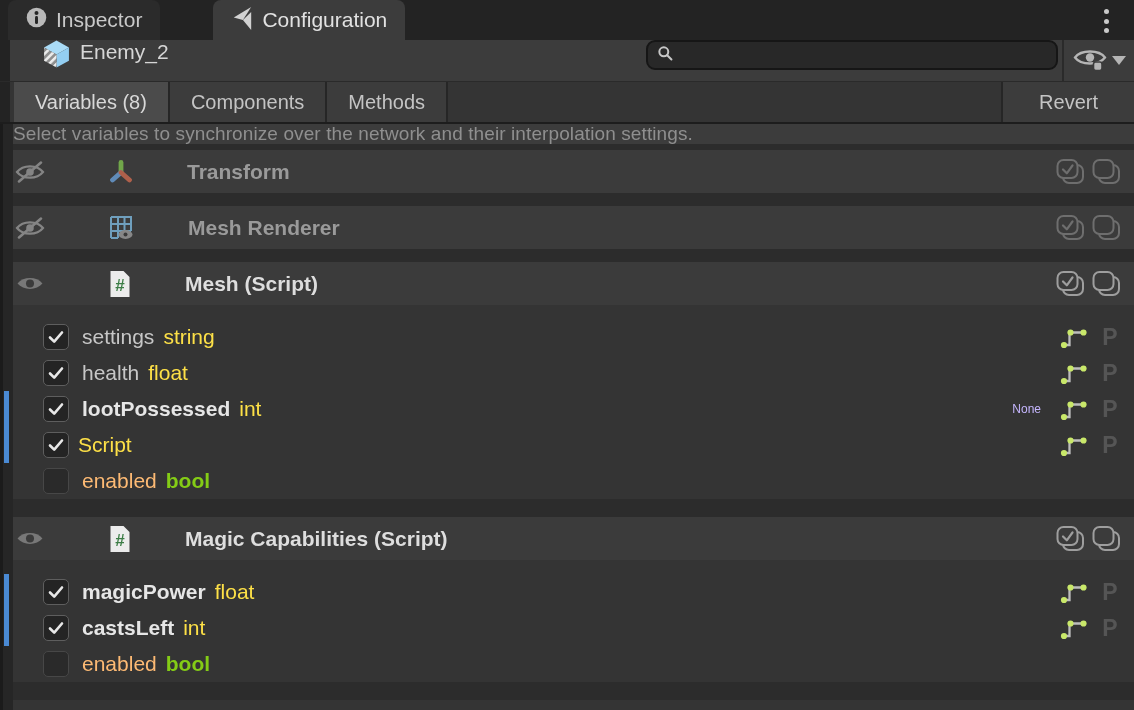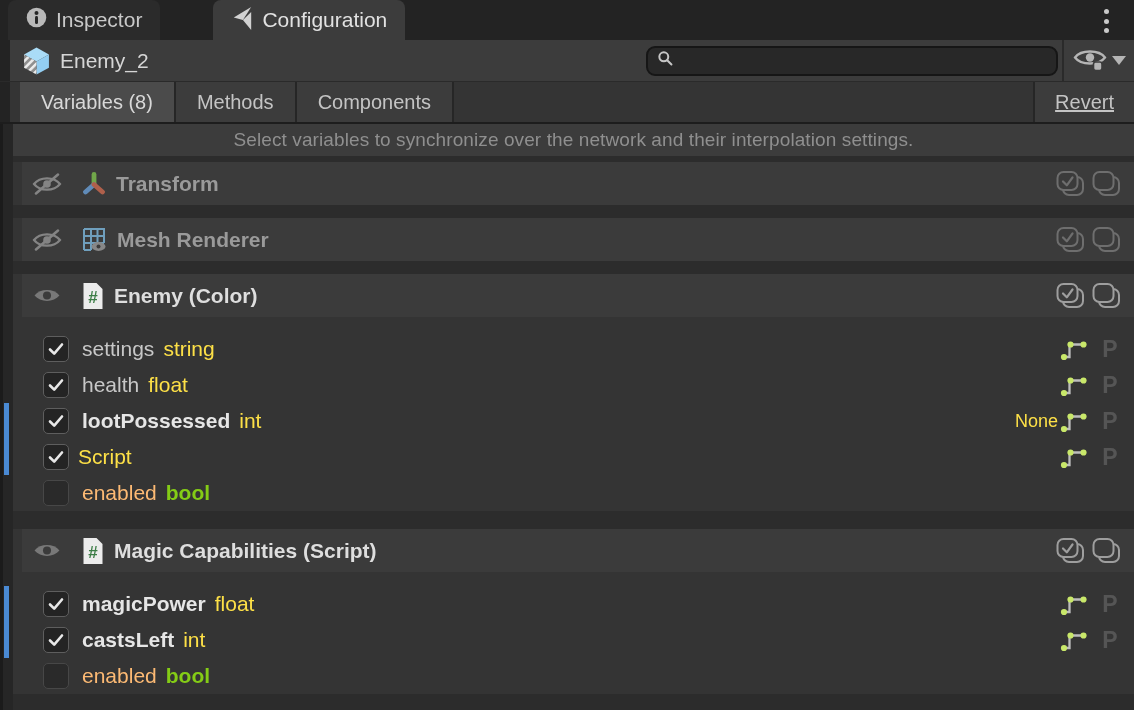--- a/index.html
+++ b/index.html
@@ -12,73 +12,73 @@
   .wtab { height:40px; display:flex; align-items:center; gap:9px; padding:0 18px;
           border-radius:8px 8px 0 0; font-size:21px; color:#c9c9c9; cursor:default; }
   .wtab.inactive { background:#2b2b2b; margin-left:8px; }
   .wtab.active { background:#3c3c3c; margin-left:53px; color:#e2e2e2;text-align:right; }
   .kebab { position:absolute; right:18px; top:8px; width:20px; height:26px; display:flex;
            flex-direction:column; align-items:center; justify-content:space-between; padding:1px 0; }
   .kebab i { width:5px; height:5px; border-radius:50%; background:#c9c9c9; }
 
   
   .namerow { height:42px; background:linear-gradient(90deg,#232323 0,#232323 10px,#3c3c3c 10px);
-             border-bottom:1px solid #2a2a2a; display:flex; align-items:center; }
+             border-bottom:1px solid #2a2a2a; display:flex; align-items:flex-start;padding-left:20px; }
   .namerow .obj-icon { margin-left:22px; display:flex; }
   .namerow .obj-name { margin-left:9px; font-size:21px; color:#d6d6d6; }
   .searchbox { margin-left:auto; width:412px; height:30px; background:#282828; border:2px solid #161616;
                border-radius:9px; display:flex; align-items:center; padding-left:9px; }
   .searchbox input { background:transparent; border:none; outline:none; color:#d0d0d0;
                      font-size:17px; width:360px; margin-left:6px; font-family:inherit; }
   .vis-dd { width:72px; height:41px; margin-left:4px; border-left:2px solid #2a2a2a;
             display:flex; align-items:center; justify-content:center; gap:5px; }
   .caret { width:0; height:0; border-left:7px solid transparent; border-right:7px solid transparent;
            border-top:9px solid #b5b5b5; }
 
   
   .toolrow { height:42px; background:linear-gradient(90deg,#232323 0,#232323 10px,#343434 10px);
              border-bottom:2px solid #1d1d1d; display:flex; align-items:stretch; }
   .tbtn { display:flex; align-items:center; padding:0 21px; font-size:20px; color:#c4c4c4;
           background:#3c3c3c; border-right:2px solid #262626; cursor:default; }
-  .tbtn:first-child { margin-left:20px; }
+  .tbtn:first-child { margin-left:14px; }
   .tbtn.active { background:#4b4b4b; color:#d8d8d8; }
   .tool-spacer { flex:1; background:#343434; }
-  .tbtn.revert { border-right:none; border-left:2px solid #262626; padding:0 20px;text-decoration:underline; }
+  .tbtn.revert { border-right:none; border-left:2px solid #262626; padding:0 36px; }
 
   
   .content { position:relative; height:586px; background:#343434; overflow:hidden; }
   .gutter { position:absolute; left:0; top:0; bottom:0; width:13px; background:#262626;
             border-left:3px solid #1b1b1b; }
-  .hintbar { height:32px; margin-left:13px; background:#3c3c3c; display:flex;
-             align-items:center; justify-content:center; }
+  .hintbar { height:20px; margin-left:13px; background:#3c3c3c; display:flex;
+             align-items:center; }
   .hintbar span { font-size:19px; color:#8f8f8f; letter-spacing:.1px; }
   .gap { height:13px; margin-left:13px; background:#2c2c2c; }
   .gap.small { height:6px; } .gap.big { height:18px; }
 
-  .comp-header { height:43px; margin-left:22px; background:#3b3b3b; display:flex; align-items:center; }
+  .comp-header { height:43px; margin-left:5px; background:#3b3b3b; display:flex; align-items:center;gap:44px; }
   .eye-col { width:34px; margin-left:8px; display:flex; align-items:center; justify-content:center; }
   .cicon { margin-left:17px; display:flex; }
   .cname { margin-left:9px; font-size:21px; font-weight:bold; color:#dedede; }
   .comp-header.dimmed .cname { color:#9a9a9a; }
   .hdr-actions { margin-left:auto; margin-right:12px; display:flex; gap:5px; }
   .hdr-actions .act { display:flex; }
 
   .vars { margin-left:13px; background:#343434; padding-top:14px; }
   .var-row { position:relative; height:36px; display:flex; align-items:center; }
   .var-row .selbar { position:absolute; left:-9px; top:0; width:5px; height:100%; }
   .cbx { width:26px; height:26px; margin-left:30px; border-radius:5px; background:#242424;
          border:1.5px solid #5e5e5e; display:flex; align-items:center; justify-content:center; }
   .cbx.off { border-color:#474747; background:#2a2a2a; }
   .vname { margin-left:13px; font-size:21px; color:#c7c7c7; }
   .vname.bold { font-weight:bold; color:#e6e6e6; }
   .var-row.off .vname { color:#fdba74; }
   .vtype { margin-left:9px; font-size:21px; color:#fde047; }
   .var-row.off .vtype { color:#84cc16;font-weight:bold; }
   .var-right { margin-left:auto; margin-right:14px; display:flex; align-items:center; }
-  .none-lbl { font-size:18px; color:#fde047; margin-right:2px; }
+  .none-lbl { font-size:12px; color:#c4b5fd; margin-right:19px; }
   .sync { display:flex; margin-right:12px; }
   .pbadge { font-size:23px; font-weight:bold; color:#555555; width:20px; text-align:center; }
 </style>
 </head>
 <body>
 
 <div class="app">
 
   <div class="tabbar">
     <div class="wtab inactive">
@@ -141,24 +141,24 @@
       </span>
       <span class="caret"></span>
     </div>
   </div>
 
   <div class="toolrow">
     <div class="tbtn active">
         <span>Variables (8)</span>
       </div>
     <div class="tbtn">
+        <span>Components</span>
+      </div>
+    <div class="tbtn">
         <span>Methods</span>
-      </div>
-    <div class="tbtn">
-        <span>Components</span>
       </div>
     <div class="tool-spacer"></div>
     <div class="tbtn revert">
         <span>Revert</span>
       </div>
   </div>
 
   <div class="content">
     <div class="gutter"></div>
     <div class="hintbar">
@@ -238,21 +238,21 @@
               <path d="M2,12 C8,4.5 22,4.5 28,12 C22,19.5 8,19.5 2,12 Z" fill="#787878"></path>
               <circle cx="15" cy="12" r="4.2" fill="#3b3b3b"></circle>
             </svg>
           </span>
           <span class="cicon">
             <svg width="24" height="28" viewBox="0 0 24 28">
               <path d="M2.5,1 H15.5 L21.5,7 V27 H2.5 Z" fill="#ececec"></path>
               <text x="12" y="21" text-anchor="middle" font-family="Liberation Sans, sans-serif" font-size="17" font-weight="bold" fill="#3c7d46">#</text>
             </svg>
           </span>
-          <span class="cname">Enemy (Color)</span>
+          <span class="cname">Mesh (Script)</span>
           <div class="hdr-actions">
             <span class="act">
               <svg width="31" height="28" viewBox="0 0 31 28">
                 <rect x="8" y="7" width="20" height="18" rx="6" fill="none" stroke="#9e9e9e" stroke-width="2"></rect>
                 <rect x="2.5" y="2" width="20" height="18" rx="6" fill="#3b3b3b" stroke="#9e9e9e" stroke-width="2"></rect>
                 <path d="M8,11.5 L11.8,15.3 L17.5,7.5" fill="none" stroke="#9e9e9e" stroke-width="2.2" stroke-linecap="round" stroke-linejoin="round"></path>
               </svg>
             </span>
             <span class="act">
               <svg width="31" height="28" viewBox="0 0 31 28">

